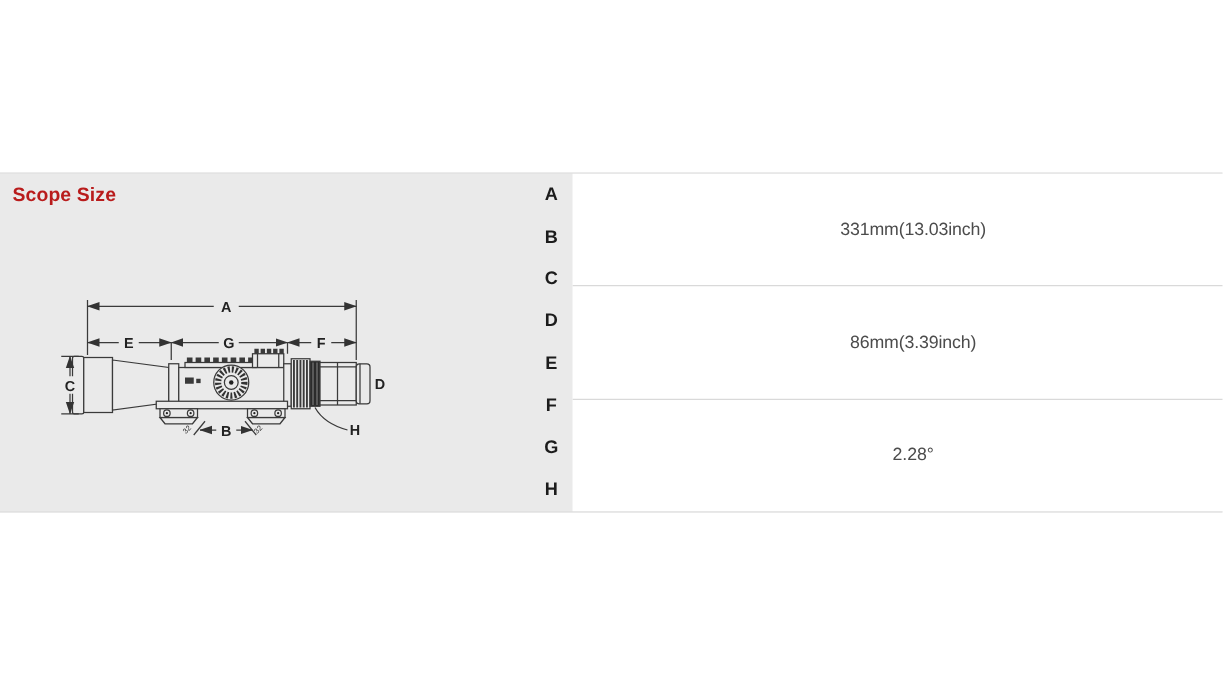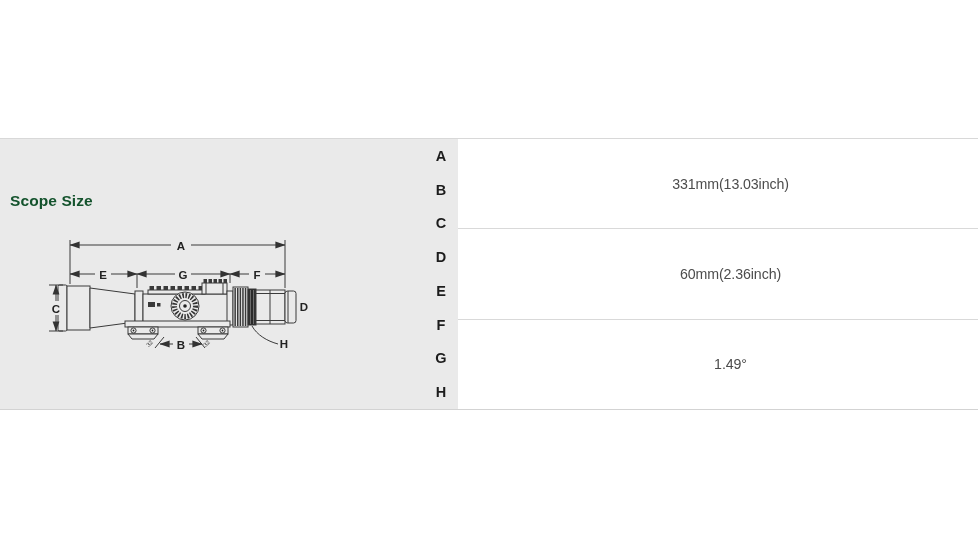--- a/index.html
+++ b/index.html
@@ -9,21 +9,21 @@
     position:absolute; left:0; top:138px; width:978px; height:272px;
     border-top:1px solid #d8d8d8; border-bottom:1px solid #d3d3d3;
     display:flex;
   }
   .spec-panel {
     width:458px; height:100%; background:#eaeaea; position:relative; flex:0 0 458px;
     display:flex;
   }
   .panel-title {
     position:absolute; left:10px; top:9px;
-    font-size:15.5px; font-weight:bold; color:#14532d; letter-spacing:0.1px;margin-top:44px;
+    font-size:15.5px; font-weight:bold; color:#b91c1c; letter-spacing:0.1px;
   }
   .diagram-svg { position:absolute; left:38px; top:96px; }
   .label-strip {
     position:absolute; right:0; top:0; bottom:0; width:34px;
     display:flex; flex-direction:column;
   }
   .label-cell {
     flex:1; display:flex; align-items:center; justify-content:center;
     font-size:14.5px; font-weight:bold; color:#1c1c1c;
   }
@@ -198,17 +198,17 @@
       <div class="label-cell">D</div>
       <div class="label-cell">E</div>
       <div class="label-cell">F</div>
       <div class="label-cell">G</div>
       <div class="label-cell">H</div>
     </div>
   </div>
 
   <div class="value-col">
     <div class="value-cell">331mm(13.03inch)</div>
-    <div class="value-cell">60mm(2.36inch)</div>
-    <div class="value-cell">1.49°</div>
+    <div class="value-cell">86mm(3.39inch)</div>
+    <div class="value-cell">2.28°</div>
   </div>
 
 </div>
 
 </body></html>

